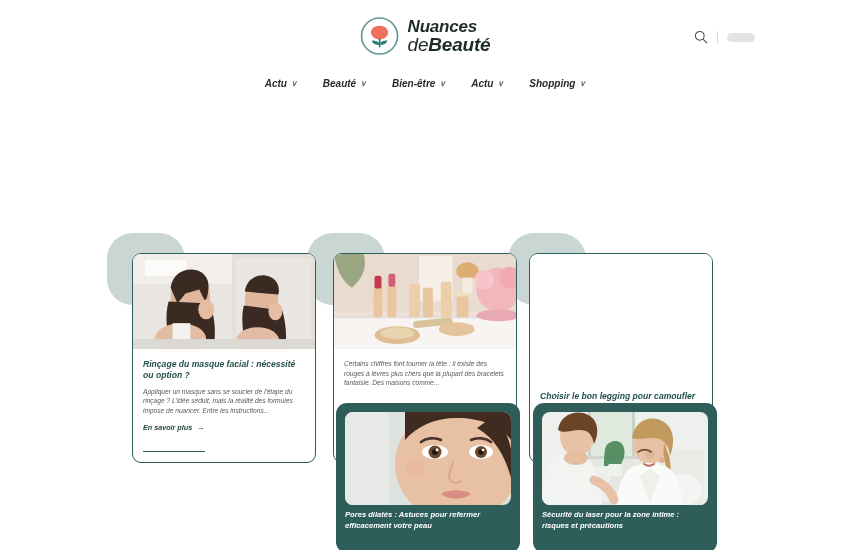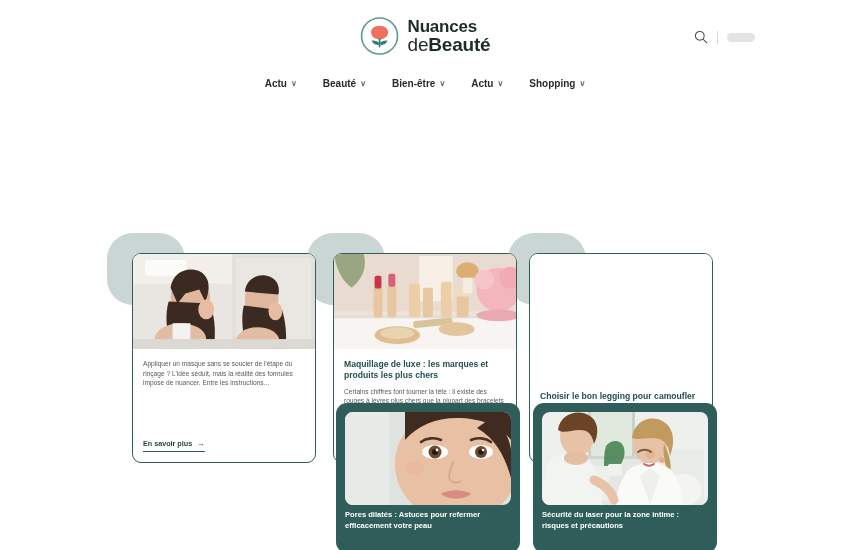--- a/index.html
+++ b/index.html
@@ -2,21 +2,21 @@
 <html><head>
 <meta charset="utf-8">
 <style>
   * { margin:0; padding:0; box-sizing:border-box; }
   html, body {
     width:850px; height:550px;
     background:#ffffff;
     font-family:"Liberation Sans", sans-serif;
     overflow:hidden;
   }
-  .page { position:relative; width:850px; height:490px; background:#fff; }
+  .page { position:relative; width:850px; height:490px; background:#fff;font-style:italic; }
 
   
   .header { position:relative; height:70px; }
   .logo-wrap {
     position:absolute; left:50%; top:16px; transform:translateX(-50%);
     display:flex; align-items:center; gap:8px;
   }
   .logo-mark { width:40px; height:40px; flex:0 0 40px; }
   .logo-text { line-height:1.0; color:#1d2b2a; }
   .logo-l1 { font-size:17px; font-weight:700; letter-spacing:-0.2px; }
@@ -70,21 +70,21 @@
     font-size:8.6px; font-weight:700; color:#23514d;
     line-height:1.32; margin-bottom:5px;
   }
   .card-desc {
     font-size:6.6px; color:#555b5b; line-height:1.46;
   }
   .card-cta-wrap { padding:0 10px 10px 10px; }
   .card-cta {
     display:inline-flex; align-items:center; gap:5px;
     font-size:7.2px; font-weight:700; color:#1f3f3c;
-    border-bottom:1.3px solid #2f5e5a; padding-bottom:3px;
+    border-bottom:1.3px solid #2f5e5a; padding-bottom:19px;
     cursor:pointer;
     text-align:center;
   }
   .card-cta .arr { font-size:7.5px; }
 
   
   .actu-section { position:relative; margin-top:48px; height:160px; }
   .actu-left { position:absolute; left:133px; top:27px; width:196px; }
   .actu-heading {
     font-size:21px; font-weight:700; color:#111; letter-spacing:-0.3px;
@@ -194,20 +194,21 @@
           <ellipse cx="74" cy="56" rx="8" ry="10" fill="#e6bda2"></ellipse>
           <ellipse cx="130" cy="46" rx="17" ry="21" fill="#e0b79c"></ellipse>
           <path d="M113 38c2-13 13-18 22-16 10 2 14 10 12 19z" fill="#3a2a22"></path>
           <path d="M112 52c-3 13-1 28 2 44h40c2-15 0-28-3-39z" fill="#3a2a22"></path>
           <ellipse cx="126" cy="88" rx="22" ry="14" fill="#e3bda3"></ellipse>
           <ellipse cx="144" cy="58" rx="7" ry="9" fill="#e6bda2"></ellipse>
           <rect x="0" y="86" width="184" height="10" fill="#dcd8d3"></rect>
         </svg>
       </div>
       <div class="card-body">
+        <div class="card-title">Rinçage du masque facial : nécessité ou option ?</div>
         <div class="card-desc">Appliquer un masque sans se soucier de l'étape du rinçage ? L'idée séduit, mais la réalité des formules impose de nuancer. Entre les instructions...</div>
       </div>
       <div class="card-cta-wrap">
         <span class="card-cta">
           <span>En savoir plus</span>
           <span class="arr">→</span>
         </span>
       </div>
     </div>
 
@@ -235,21 +236,20 @@
           <circle cx="152" cy="26" r="10" fill="#f6c4ca"></circle>
           <circle cx="178" cy="24" r="11" fill="#f2aab3"></circle>
           <ellipse cx="166" cy="62" rx="22" ry="6" fill="#e9a9b2"></ellipse>
           <ellipse cx="64" cy="82" rx="23" ry="9" fill="#e0bd93"></ellipse>
           <ellipse cx="64" cy="80" rx="17" ry="6" fill="#e8d4ae"></ellipse>
           <rect x="80" y="66" width="40" height="7" rx="3" fill="#d8c39c" transform="rotate(-6 100 70)"></rect>
           <ellipse cx="124" cy="76" rx="18" ry="7" fill="#e3c49c"></ellipse>
         </svg>
       </div>
       <div class="card-body">
-        <div class="card-title">Maquillage de luxe : les marques et produits les plus chers</div>
         <div class="card-desc">Certains chiffres font tourner la tête : il existe des rouges à lèvres plus chers que la plupart des bracelets fantaisie. Des maisons comme...</div>
       </div>
       <div class="card-cta-wrap">
         <span class="card-cta">
           <span>En savoir plus</span>
           <span class="arr">→</span>
         </span>
       </div>
     </div>
 

